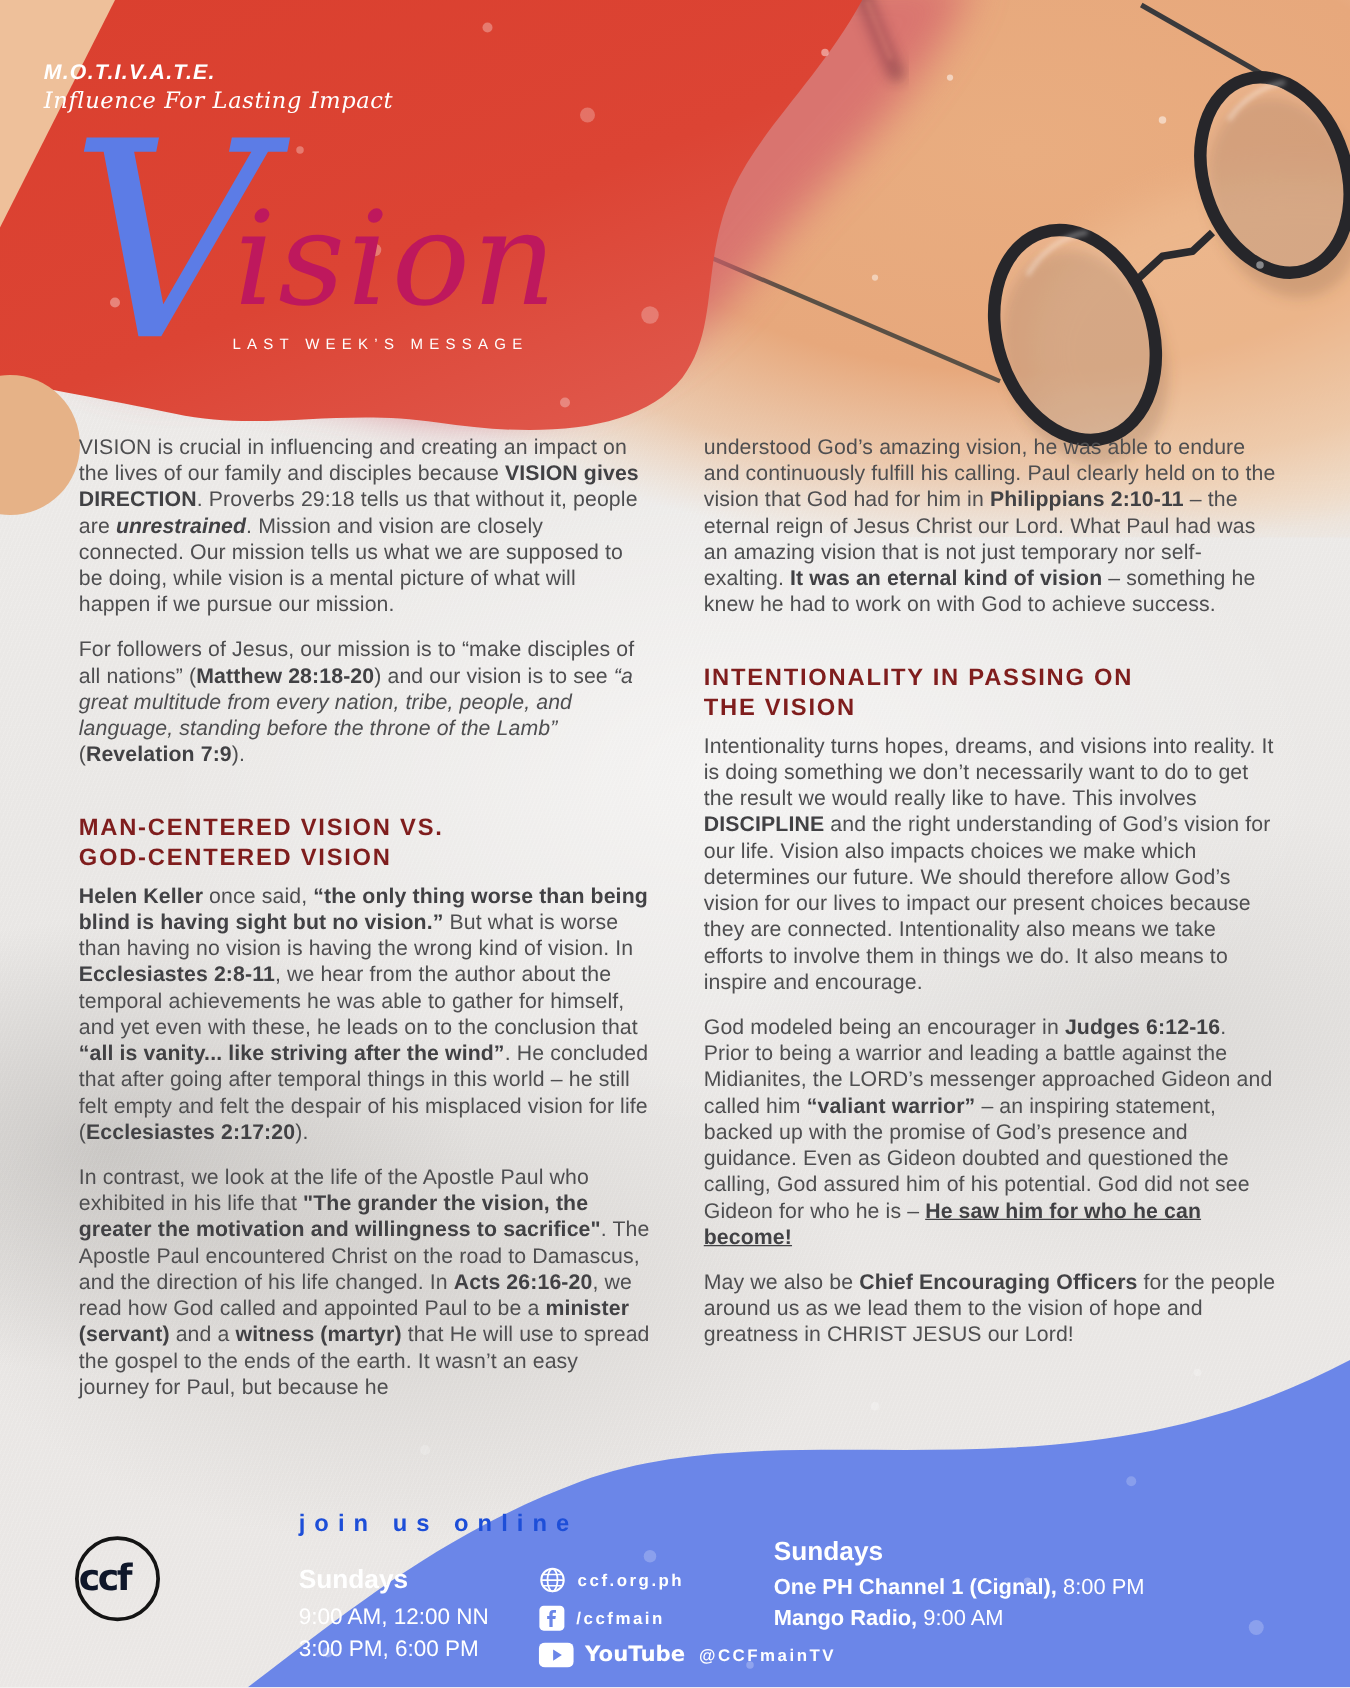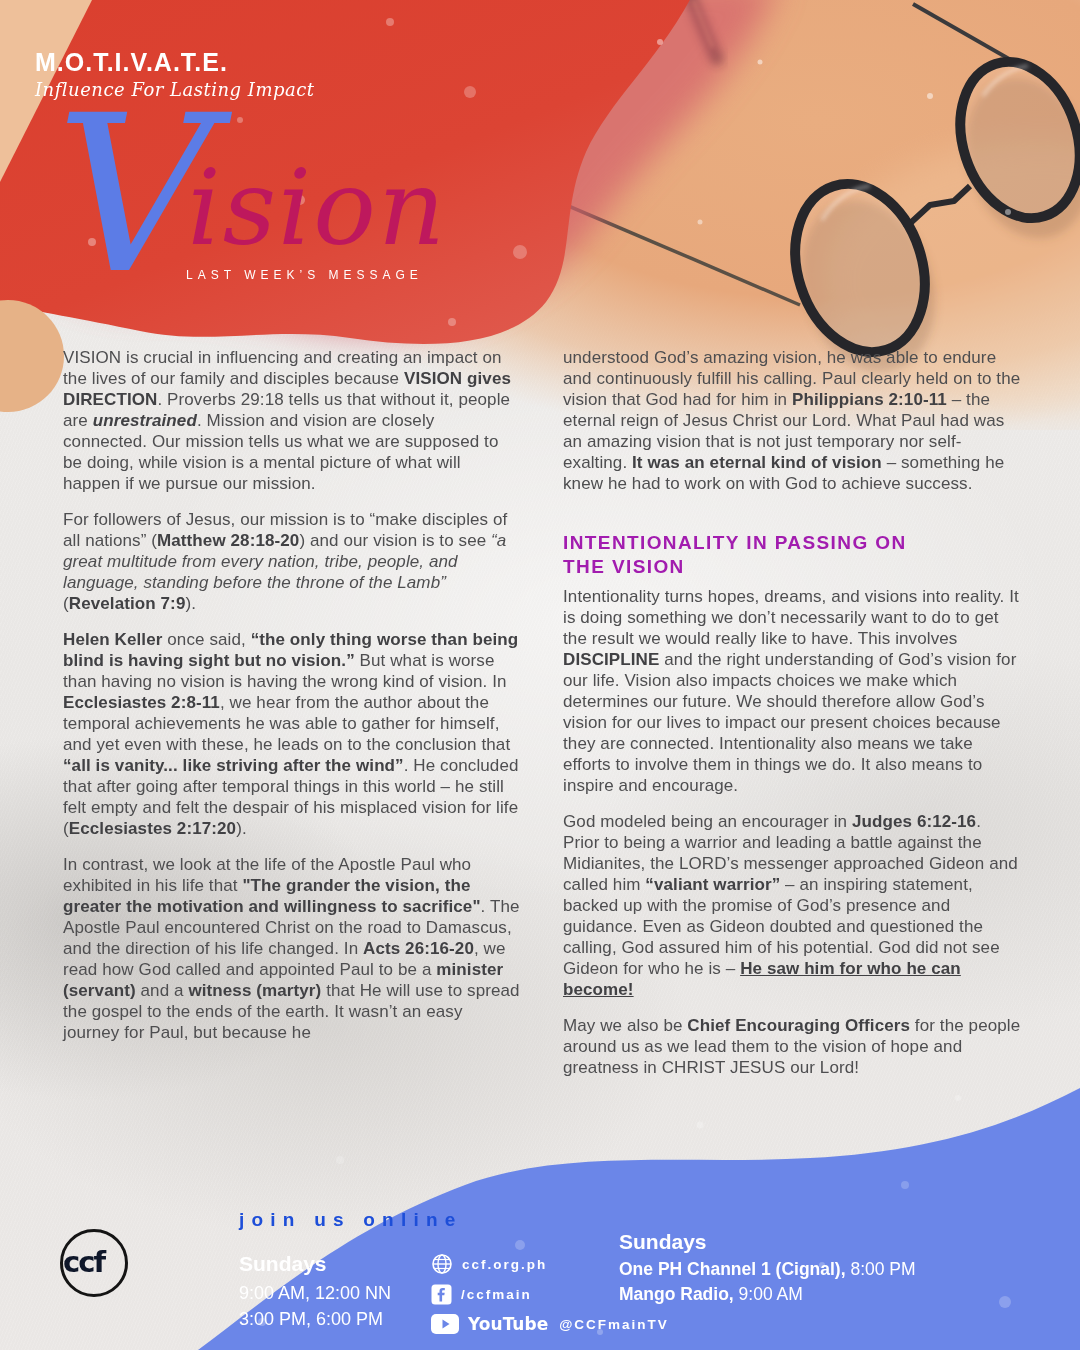--- a/index.html
+++ b/index.html
@@ -16,33 +16,33 @@
       linear-gradient(180deg,#f0eeec 0%,#eae8e6 60%,#ece9e7 100%);}
   .bg-texture{position:absolute;inset:0;opacity:.5;
     background:repeating-linear-gradient(112deg, rgba(255,255,255,.06) 0 1px, rgba(70,65,60,.025) 1px 3px);}
 
   .bg-top,.bg-bottom{position:absolute;left:0;display:block;}
   .bg-top{top:0;}
   .bg-bottom{bottom:0;}
 
   
   .brand{position:absolute;left:35px;top:48px;color:#fff;}
-  .brand-title{font-size:25px;font-weight:700;letter-spacing:1px;}
+  .brand-title{font-size:17px;font-weight:700;letter-spacing:1px;font-style:italic;}
   .brand-tagline{font-family:"DejaVu Serif",serif;font-style:italic;font-size:18px;margin-top:2px;letter-spacing:.5px;}
   .title{position:absolute;left:56px;top:86px;white-space:nowrap;}
   .title-v{font-family:"DejaVu Serif",serif;font-style:italic;font-size:218px;line-height:1;color:#5c7ce6;font-weight:400;}
   .title-rest{font-family:"DejaVu Serif",serif;font-style:italic;font-size:104px;color:#be185d;margin-left:-26px;position:relative;top:-26px;letter-spacing:2px;}
   .subtitle{position:absolute;left:186px;top:268px;color:#fff;font-size:12px;font-weight:400;letter-spacing:5px;}
 
   
   .col{position:absolute;top:347px;width:459px;color:#4e4e50;font-size:17px;line-height:21px;letter-spacing:.1px;}
   .col-left{left:63px;}
   .col-right{left:563px;}
   .col p{margin:0 0 15px 0;}
-  .col h3{margin:37px 0 7px 0;color:#a21caf;font-size:19px;line-height:24px;letter-spacing:1.4px;font-weight:600;}
+  .col h3{margin:37px 0 7px 0;color:#7f1d1d;font-size:19px;line-height:24px;letter-spacing:1.4px;font-weight:600;}
   .col-right h3:first-child, .col h3.mt0{margin-top:0;}
   .b{font-weight:700;color:#414144;}
   .i{font-style:italic;}
   .u{text-decoration:underline;}
 
   
   .ccf-logo{position:absolute;left:60px;top:1229px;width:62px;height:62px;border:3.5px solid #141414;border-radius:50%;display:flex;align-items:center;justify-content:flex-start;color:#0f172a;}
   .ccf-logo span{font-size:29px;font-weight:700;letter-spacing:-2px;font-family:"DejaVu Sans",sans-serif;position:relative;top:-1px;}
   .f-heading{color:#1d4ed8;font-size:19px;font-weight:700;letter-spacing:.38em;}
   .online{position:absolute;left:239px;top:1209px;}
@@ -136,20 +136,24 @@
     <div class="title">
       <span class="title-v">V</span><span class="title-rest">ision</span>
     </div>
     <div class="subtitle">LAST WEEK’S MESSAGE</div>
   </header>
 
   <main>
     <section class="col col-left">
       <p><span>VISION is crucial in influencing and creating an impact on the lives of our family and disciples because </span><span class="b">VISION gives DIRECTION</span><span>. Proverbs 29:18 tells us that without it, people are </span><span class="b i">unrestrained</span><span>. Mission and vision are closely connected. Our mission tells us what we are supposed to be doing, while vision is a mental picture of what will happen if we pursue our mission.</span></p>
       <p><span>For followers of Jesus, our mission is to “make disciples of all nations” (</span><span class="b">Matthew 28:18-20</span><span>) and our vision is to see </span><span class="i">“a great multitude from every nation, tribe, people, and language, standing before the throne of the Lamb”</span><span> (</span><span class="b">Revelation 7:9</span><span>).</span></p>
+      <h3>
+        <span>MAN-CENTERED VISION VS.</span><br>
+        <span>GOD-CENTERED VISION</span>
+      </h3>
       <p><span class="b">Helen Keller</span><span> once said, </span><span class="b">“the only thing worse than being blind is having sight but no vision.”</span><span> But what is worse than having no vision is having the wrong kind of vision. In </span><span class="b">Ecclesiastes 2:8-11</span><span>, we hear from the author about the temporal achievements he was able to gather for himself, and yet even with these, he leads on to the conclusion that </span><span class="b">“all is vanity... like striving after the wind”</span><span>. He concluded that after going after temporal things in this world – he still felt empty and felt the despair of his misplaced vision for life (</span><span class="b">Ecclesiastes 2:17:20</span><span>).</span></p>
       <p><span>In contrast, we look at the life of the Apostle Paul who exhibited in his life that </span><span class="b">"The grander the vision, the greater the motivation and willingness to sacrifice"</span><span>. The Apostle Paul encountered Christ on the road to Damascus, and the direction of his life changed. In </span><span class="b">Acts 26:16-20</span><span>, we read how God called and appointed Paul to be a </span><span class="b">minister (servant)</span><span> and a </span><span class="b">witness (martyr)</span><span> that He will use to spread the gospel to the ends of the earth. It wasn’t an easy journey for Paul, but because he</span></p>
     </section>
     <section class="col col-right">
       <p><span>understood God’s amazing vision, he was able to endure and continuously fulfill his calling. Paul clearly held on to the vision that God had for him in </span><span class="b">Philippians 2:10-11</span><span> – the eternal reign of Jesus Christ our Lord. What Paul had was an amazing vision that is not just temporary nor self-exalting. </span><span class="b">It was an eternal kind of vision</span><span> – something he knew he had to work on with God to achieve success.</span></p>
       <h3>
         <span>INTENTIONALITY IN PASSING ON</span><br>
         <span>THE VISION</span>
       </h3>
       <p><span>Intentionality turns hopes, dreams, and visions into reality. It is doing something we don’t necessarily want to do to get the result we would really like to have. This involves </span><span class="b">DISCIPLINE</span><span> and the right understanding of God’s vision for our life. Vision also impacts choices we make which determines our future. We should therefore allow God’s vision for our lives to impact our present choices because they are connected. Intentionality also means we take efforts to involve them in things we do. It also means to inspire and encourage.</span></p>

